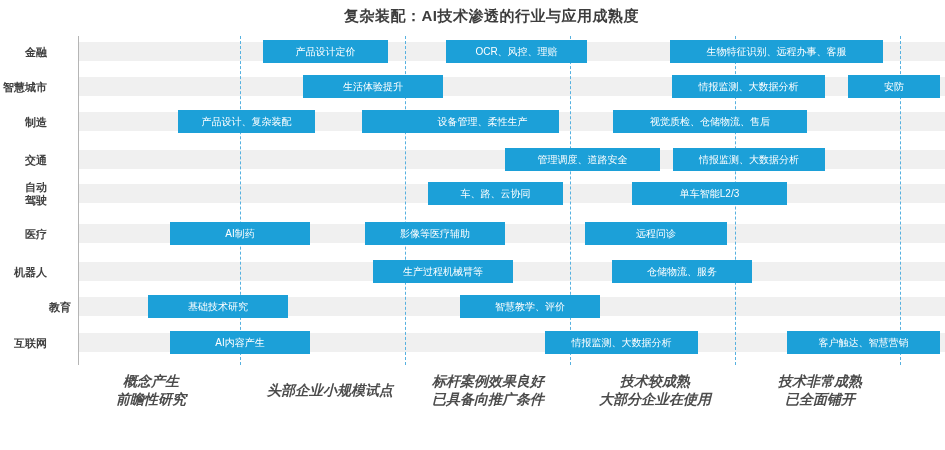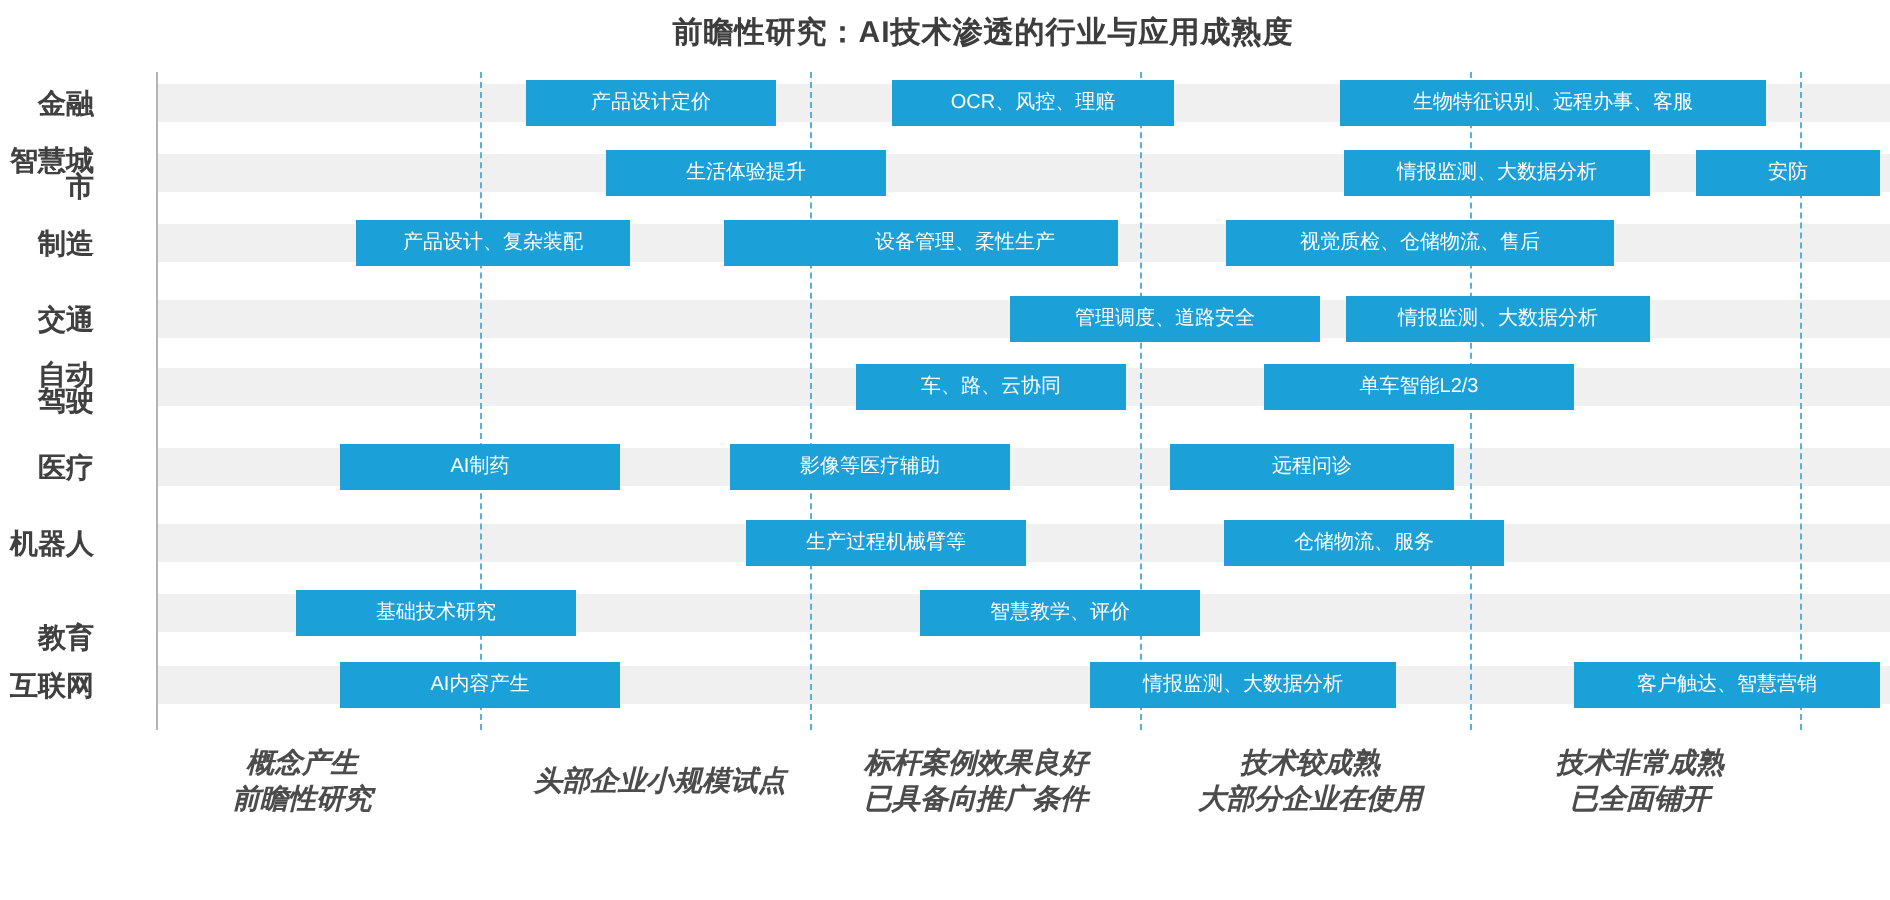--- a/index.html
+++ b/index.html
@@ -29,21 +29,21 @@
   .stripe{
     position:absolute;left:79px;right:0;height:19px;
     background:var(--stripe-gray);z-index:1;
   }
   .gridline{
     position:absolute;top:36px;height:329px;width:0;
     border-left:1px dashed var(--gridline-blue);z-index:2;
   }
   .industry{
     position:absolute;left:0;width:47px;text-align:right;
-    font-size:14px;font-weight:bold;color:var(--industry-text);
+    font-size:11px;font-weight:bold;color:var(--industry-text);
     line-height:13px;white-space:pre-line;transform:translateY(-50%);z-index:3;
   }
   .appbox{
     position:absolute;height:23px;line-height:23px;text-align:center;
     background:var(--box-blue);color:#fff;font-size:10px;white-space:nowrap;
     overflow:hidden;z-index:3;
   }
   .stage-label{
     position:absolute;transform:translateX(-50%);text-align:center;
     font-size:14px;font-weight:bold;font-style:italic;color:var(--stage-text);
@@ -51,21 +51,21 @@
   }
   .footer{
     position:absolute;left:5px;top:436px;font-size:9.5px;font-style:italic;
     color:var(--footer-text);letter-spacing:0.3px;
   }
 </style>
 </head>
 <body>
 
 <div class="canvas">
-  <div class="title">前瞻性研究：AI技术渗透的行业与应用成熟度</div>
+  <div class="title">复杂装配：AI技术渗透的行业与应用成熟度</div>
   <div class="axis"></div>
 <div class="stripe" style="top: 42px;"></div>
     <div class="industry" style="top: 52px;">金融</div>
     <div class="appbox" style="left: 263px; width: 125px; top: 40px;">产品设计定价</div>
     <div class="appbox" style="left: 446px; width: 141px; top: 40px;">OCR、风控、理赔</div>
     <div class="appbox" style="left: 670px; width: 213px; top: 40px;">生物特征识别、远程办事、客服</div>
     <div class="stripe" style="top: 77px;"></div>
     <div class="industry" style="top: 87px;">智慧城市</div>
     <div class="appbox" style="left: 303px; width: 140px; top: 75px;">生活体验提升</div>
     <div class="appbox" style="left: 672px; width: 153px; top: 75px;">情报监测、大数据分析</div>
@@ -87,21 +87,21 @@
     <div class="stripe" style="top: 224px;"></div>
     <div class="industry" style="top: 234px;">医疗</div>
     <div class="appbox" style="left: 170px; width: 140px; top: 222px;">AI制药</div>
     <div class="appbox" style="left: 365px; width: 140px; top: 222px;">影像等医疗辅助</div>
     <div class="appbox" style="left: 585px; width: 142px; top: 222px;">远程问诊</div>
     <div class="stripe" style="top: 262px;"></div>
     <div class="industry" style="top: 272px;">机器人</div>
     <div class="appbox" style="left: 373px; width: 140px; top: 260px;">生产过程机械臂等</div>
     <div class="appbox" style="left: 612px; width: 140px; top: 260px;">仓储物流、服务</div>
     <div class="stripe" style="top: 297px;"></div>
-    <div class="industry" style="top: 319px;">教育</div>
+    <div class="industry" style="top: 307px; margin-left: 24px;">教育</div>
     <div class="appbox" style="left: 148px; width: 140px; top: 295px;">基础技术研究</div>
     <div class="appbox" style="left: 460px; width: 140px; top: 295px;">智慧教学、评价</div>
     <div class="stripe" style="top: 333px;"></div>
     <div class="industry" style="top: 343px;">互联网</div>
     <div class="appbox" style="left: 170px; width: 140px; top: 331px;">AI内容产生</div>
     <div class="appbox" style="left: 545px; width: 153px; top: 331px;">情报监测、大数据分析</div>
     <div class="appbox" style="left: 787px; width: 153px; top: 331px;">客户触达、智慧营销</div>
     <div class="gridline" style="left: 240px;"></div>
     <div class="gridline" style="left: 405px;"></div>
     <div class="gridline" style="left: 570px;"></div>

